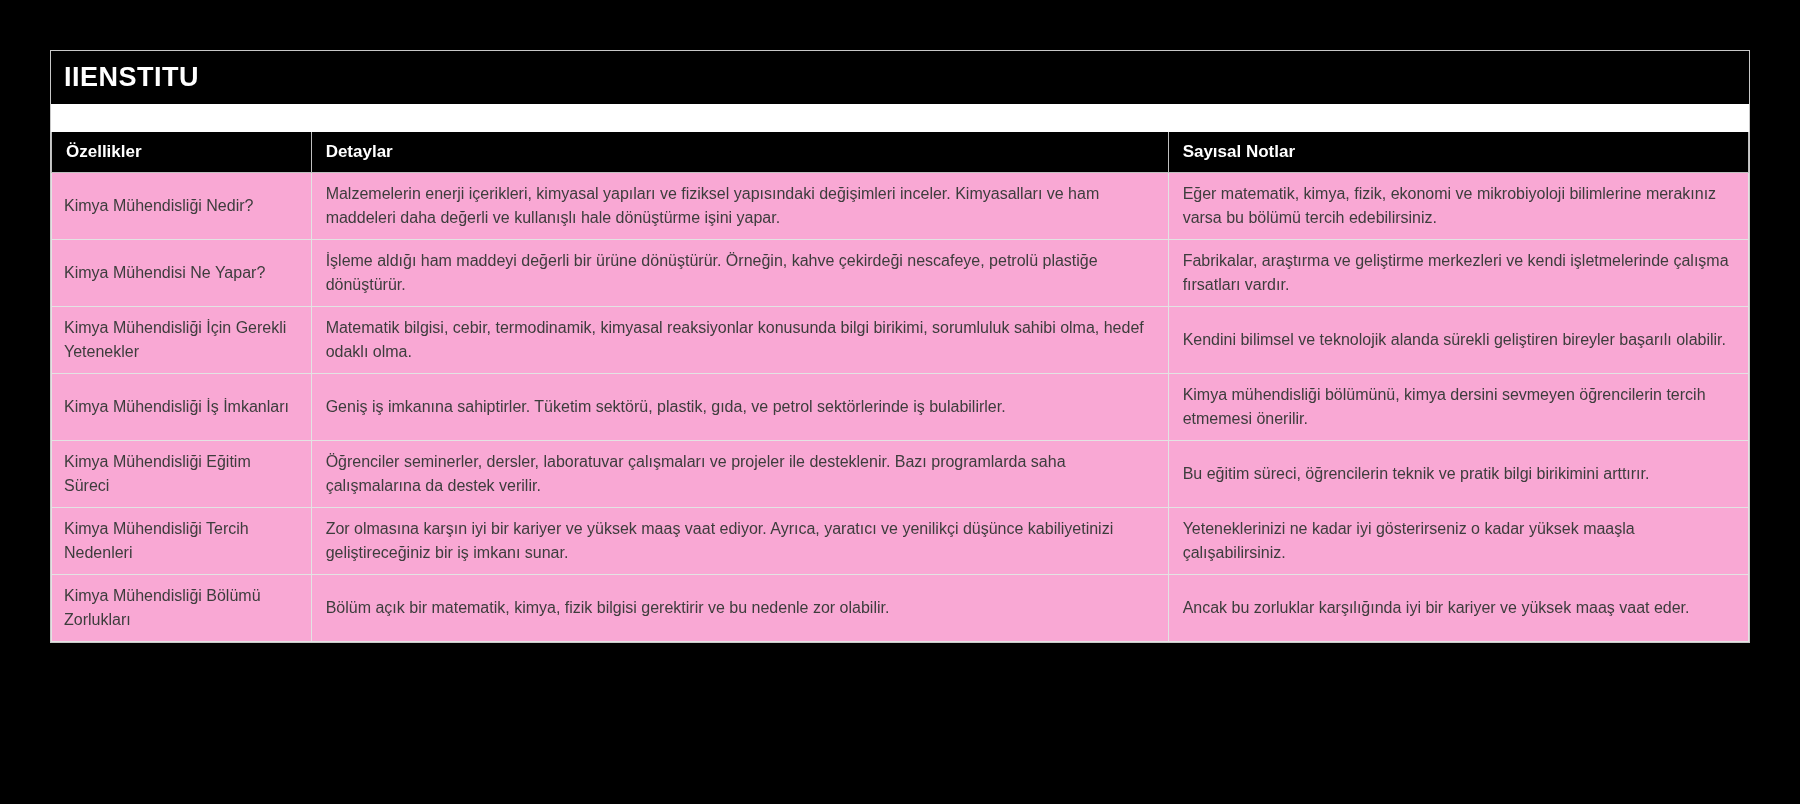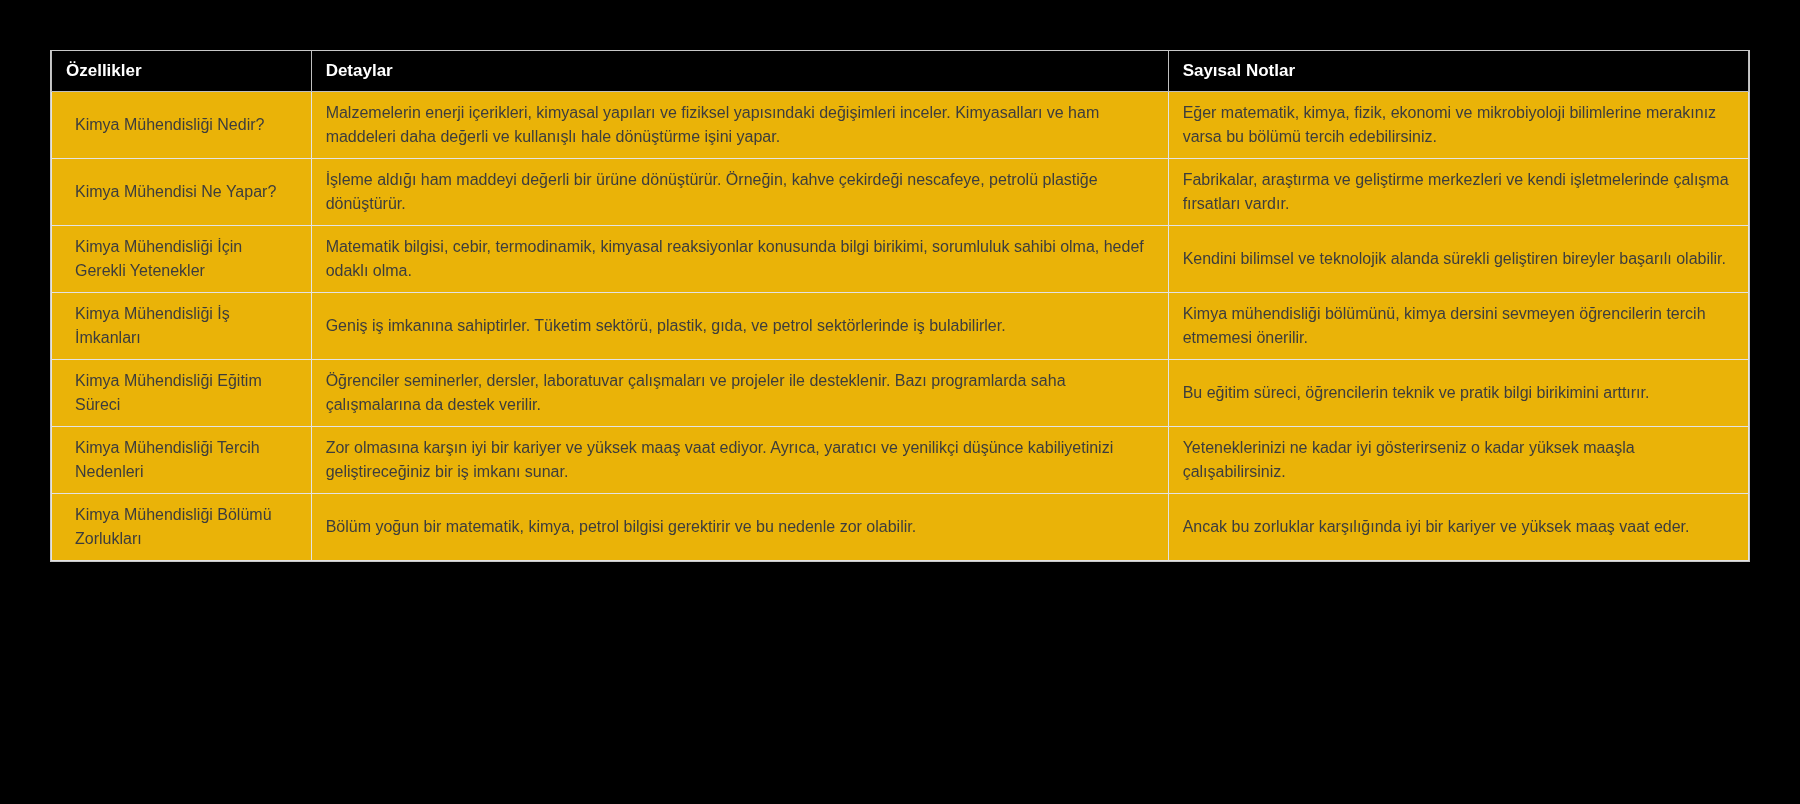--- a/index.html
+++ b/index.html
@@ -26,21 +26,22 @@
     font-size: 27px;
     font-weight: bold;
     padding: 11px 13px;
     border-bottom: 4px solid #ffffff;
     letter-spacing: 0.5px;
   }
   table.info-table {
     width: 100%;
     border-collapse: collapse;
     table-layout: fixed;
-    background: #eab308;
+    background: #f9a8d4;
+    margin-top: 24px;
   }
   table.info-table col.c1 { width: 15.3%; }
   table.info-table col.c2 { width: 50.5%; }
   table.info-table col.c3 { width: 34.2%; }
   table.info-table th {
     background: #000000;
     color: #ffffff;
     font-size: 17px;
     font-weight: bold;
     text-align: left;
@@ -52,27 +53,28 @@
     color: #3d3d3d;
     font-size: 16px;
     line-height: 1.5;
     vertical-align: middle;
     text-align: left;
     padding: 9px 14px;
     border: 1px solid #e3e3e3;
     word-wrap: break-word;
   }
   table.info-table td.feature {
-    padding-left: 23px;
+    padding-left: 12px;
   }
 </style>
 </head>
 <body>
 
 <div class="card">
+  <div class="title-bar">IIENSTITU</div>
   <table class="info-table">
     <colgroup>
       <col class="c1">
       <col class="c2">
       <col class="c3">
     </colgroup>
     <thead>
       <tr>
         <th>Özellikler</th>
         <th>Detaylar</th>
@@ -105,18 +107,18 @@
           <td class="details">Öğrenciler seminerler, dersler, laboratuvar çalışmaları ve projeler ile desteklenir. Bazı programlarda saha çalışmalarına da destek verilir.</td>
           <td class="notes">Bu eğitim süreci, öğrencilerin teknik ve pratik bilgi birikimini arttırır.</td>
         </tr>
         <tr>
           <td class="feature">Kimya Mühendisliği Tercih Nedenleri</td>
           <td class="details">Zor olmasına karşın iyi bir kariyer ve yüksek maaş vaat ediyor. Ayrıca, yaratıcı ve yenilikçi düşünce kabiliyetinizi geliştireceğiniz bir iş imkanı sunar.</td>
           <td class="notes">Yeteneklerinizi ne kadar iyi gösterirseniz o kadar yüksek maaşla çalışabilirsiniz.</td>
         </tr>
         <tr>
           <td class="feature">Kimya Mühendisliği Bölümü Zorlukları</td>
-          <td class="details">Bölüm yoğun bir matematik, kimya, petrol bilgisi gerektirir ve bu nedenle zor olabilir.</td>
+          <td class="details">Bölüm açık bir matematik, kimya, fizik bilgisi gerektirir ve bu nedenle zor olabilir.</td>
           <td class="notes">Ancak bu zorluklar karşılığında iyi bir kariyer ve yüksek maaş vaat eder.</td>
         </tr>
       </tbody>
   </table>
 </div>
 
 </body></html>

